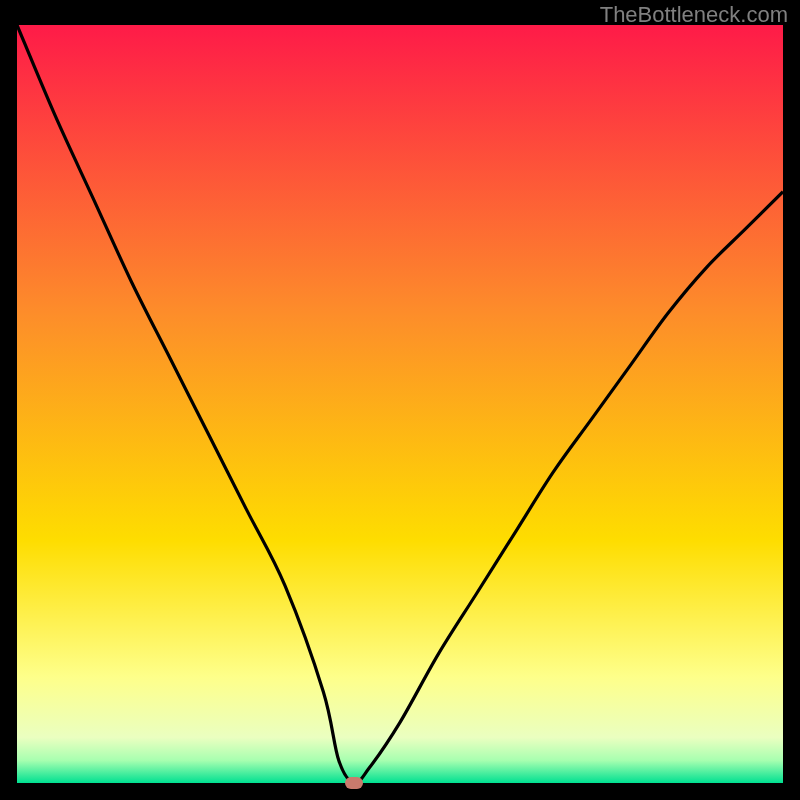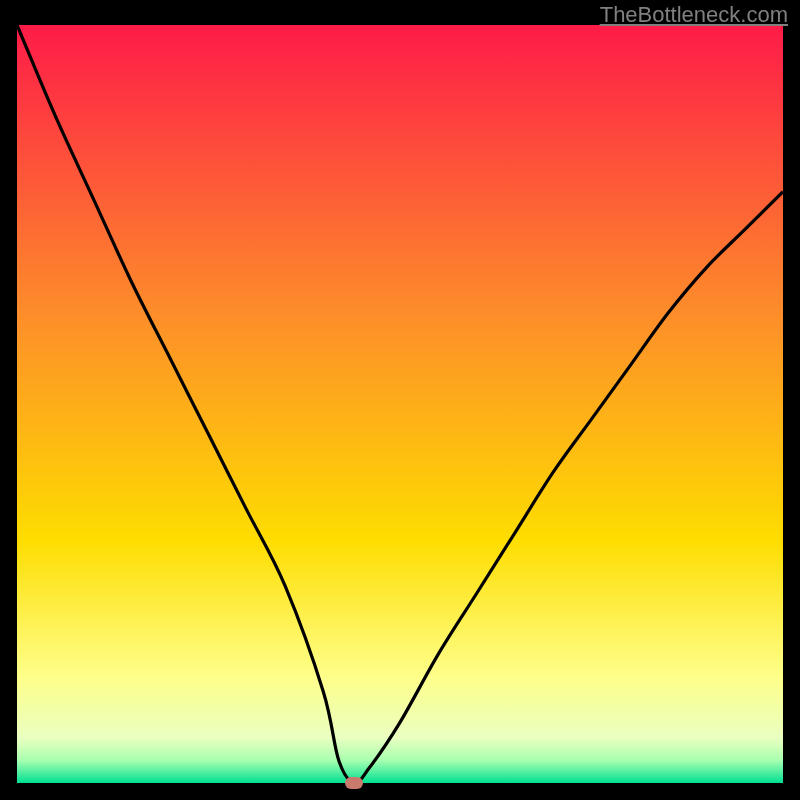--- a/index.html
+++ b/index.html
@@ -11,21 +11,20 @@
     font-family: Arial, Helvetica, sans-serif;
   }
   .watermark {
     position: absolute;
     top: 2px;
     right: 12px;
     color: #808080;
     font-size: 22px;
     font-weight: 500;
     z-index: 10;
-    text-decoration: underline;
   }
   .frame {
     position: absolute;
     left: 17px;
     top: 25px;
     width: 766px;
     height: 758px;
     background: #000;
   }
   .plot {

